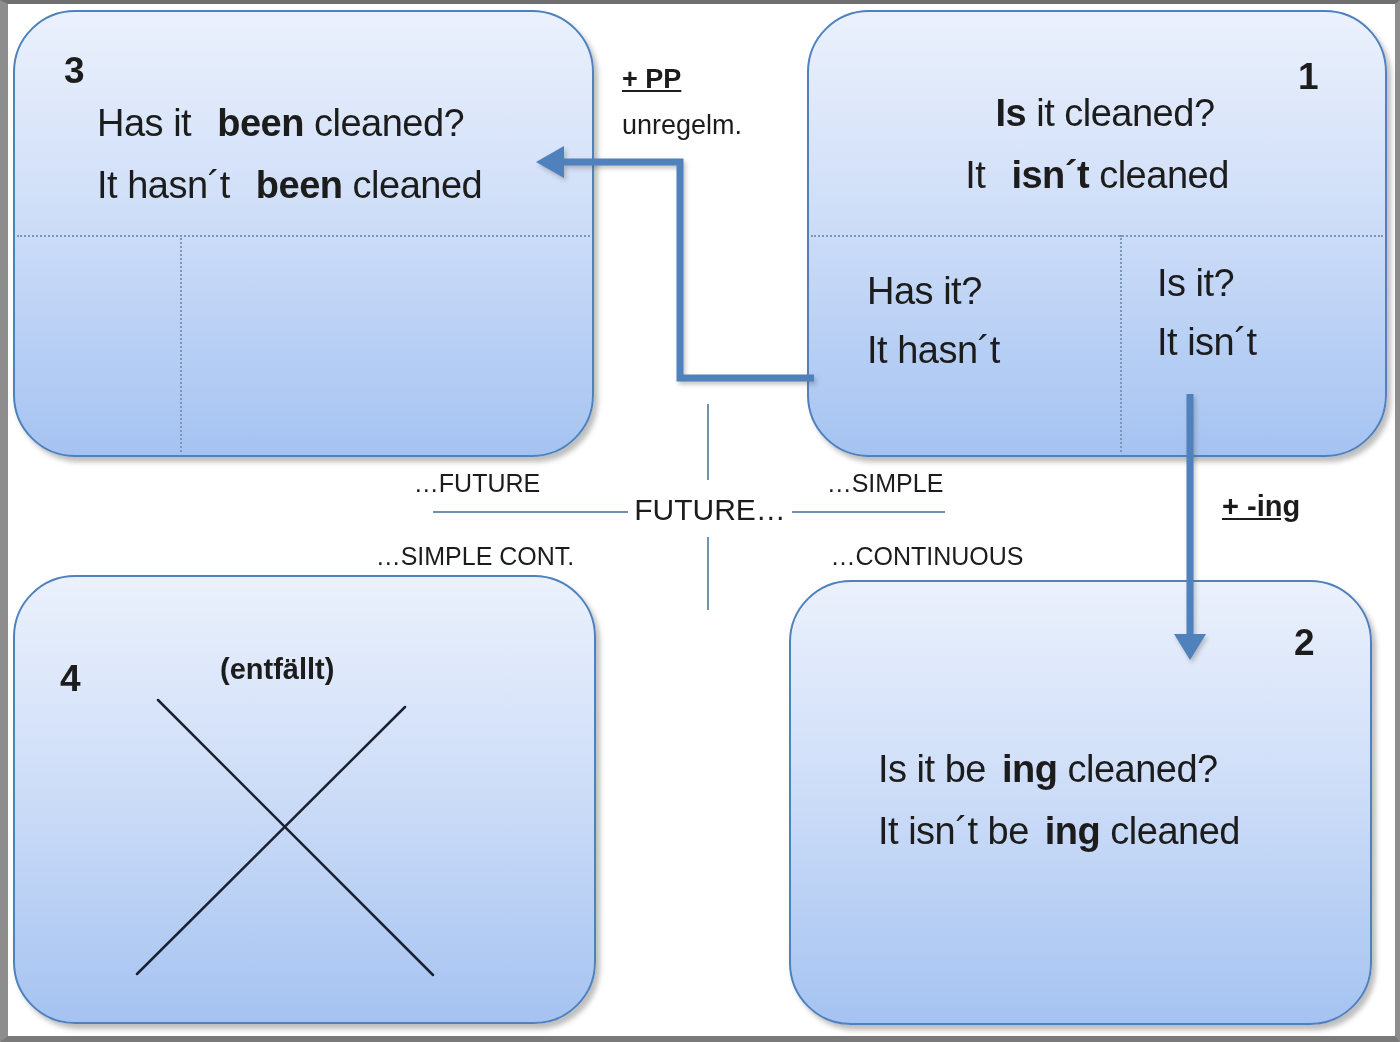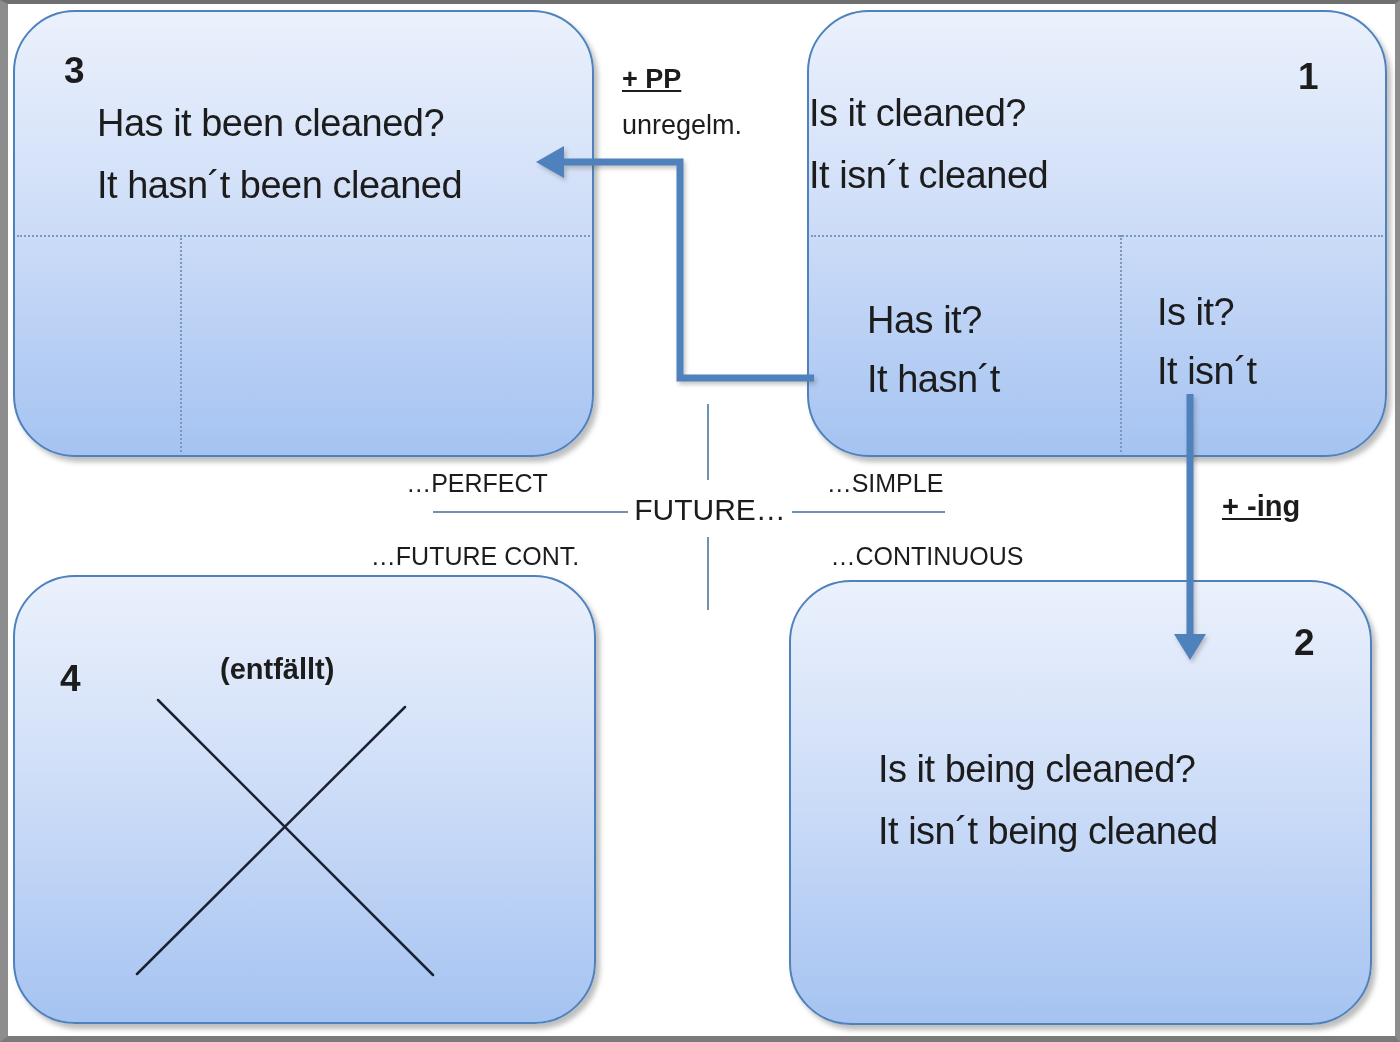--- a/index.html
+++ b/index.html
@@ -35,25 +35,25 @@
     border-radius:62px;
     background:linear-gradient(180deg,var(--box_fill_top) 0%,#cfdef8 45%,var(--box_fill_bottom) 100%);
     box-shadow:4px 5px 5px rgba(110,110,110,.45);
   }
   .box3{left:5px;top:6px;width:581px;height:447px;}
   .box1{left:799px;top:6px;width:580px;height:447px;}
   .box4{left:5px;top:571px;width:583px;height:449px;}
   .box2{left:781px;top:576px;width:583px;height:445px;}
   .num{position:absolute;font-size:37px;font-weight:bold;line-height:1;}
   .lines{position:absolute;font-size:38px;line-height:62px;letter-spacing:-0.5px;white-space:nowrap;}
-  .lines .b,.b{font-weight:normal;}
-  .center-lines{left:0;width:100%;}
+  .lines .b,.b{font-weight:bold;margin-left:16px;}
+  .center-lines{left:0;width:100%;text-align:center;}
   .divider-h{position:absolute;left:2px;right:2px;height:0;border-top:2px dotted var(--dotted);}
   .divider-v{position:absolute;top:223px;bottom:3px;width:0;border-left:2px dotted var(--dotted);}
-  .cell{position:absolute;font-size:38px;line-height:59px;letter-spacing:-0.5px;white-space:nowrap;margin-top:29px;}
+  .cell{position:absolute;font-size:38px;line-height:59px;letter-spacing:-0.5px;white-space:nowrap;}
   .note{position:absolute;font-size:29px;font-weight:bold;white-space:nowrap;text-align:center;}
   .hub-label{position:absolute;font-size:25px;white-space:nowrap;transform:translateX(-50%);}
   .hub-center{font-size:30px;font-weight:normal;}
   .conn-label{position:absolute;font-size:27px;white-space:nowrap;}
   .conn-label.bold{font-weight:bold;text-decoration:underline;}
   .overlay{position:absolute;left:0;top:0;pointer-events:none;}
   .stroke-conn{stroke:var(--connector);stroke-width:7;fill:none;}
   .fill-conn{fill:var(--connector);stroke:none;}
   .stroke-thin{stroke:var(--crosshair);stroke-width:2;fill:none;}
   .stroke-x{stroke:var(--x_mark);stroke-width:2.5;fill:none;stroke-linecap:round;}
@@ -99,24 +99,24 @@
     </div>
 
     <div class="box box2">
       <div class="num" style="left:503px;top:42px;">2</div>
       <div class="lines" style="left:87px;top:156px;">
         <div><span>Is it be</span><span class="b">ing</span><span> cleaned?</span></div>
         <div><span>It isn´t be</span><span class="b">ing</span><span> cleaned</span></div>
       </div>
     </div>
 
-    <div class="hub-label" style="left:469px;top:465px;">…PERFECT</div>
+    <div class="hub-label" style="left:469px;top:465px;">…FUTURE</div>
     <div class="hub-label" style="left:877px;top:465px;">…SIMPLE</div>
     <div class="hub-label hub-center" style="left:702px;top:489px;">FUTURE…</div>
-    <div class="hub-label" style="left:467px;top:538px;">…FUTURE CONT.</div>
+    <div class="hub-label" style="left:467px;top:538px;">…SIMPLE CONT.</div>
     <div class="hub-label" style="left:919px;top:538px;">…CONTINUOUS</div>
 
     <div class="conn-label bold" style="left:614px;top:60px;">+ PP</div>
     <div class="conn-label" style="left:614px;top:106px;">unregelm.</div>
     <div class="conn-label bold" style="left:1214px;top:486px;font-size:29px;text-align:right;">+ -ing</div>
 
     <svg class="overlay" width="1387" height="1032" viewBox="0 0 1387 1032">
       <g class="g-conn">
         <path class="stroke-conn" d="M 806 374 H 672 V 158 H 552"></path>
         <polygon class="fill-conn" points="528,158 556,142 556,174"></polygon>

